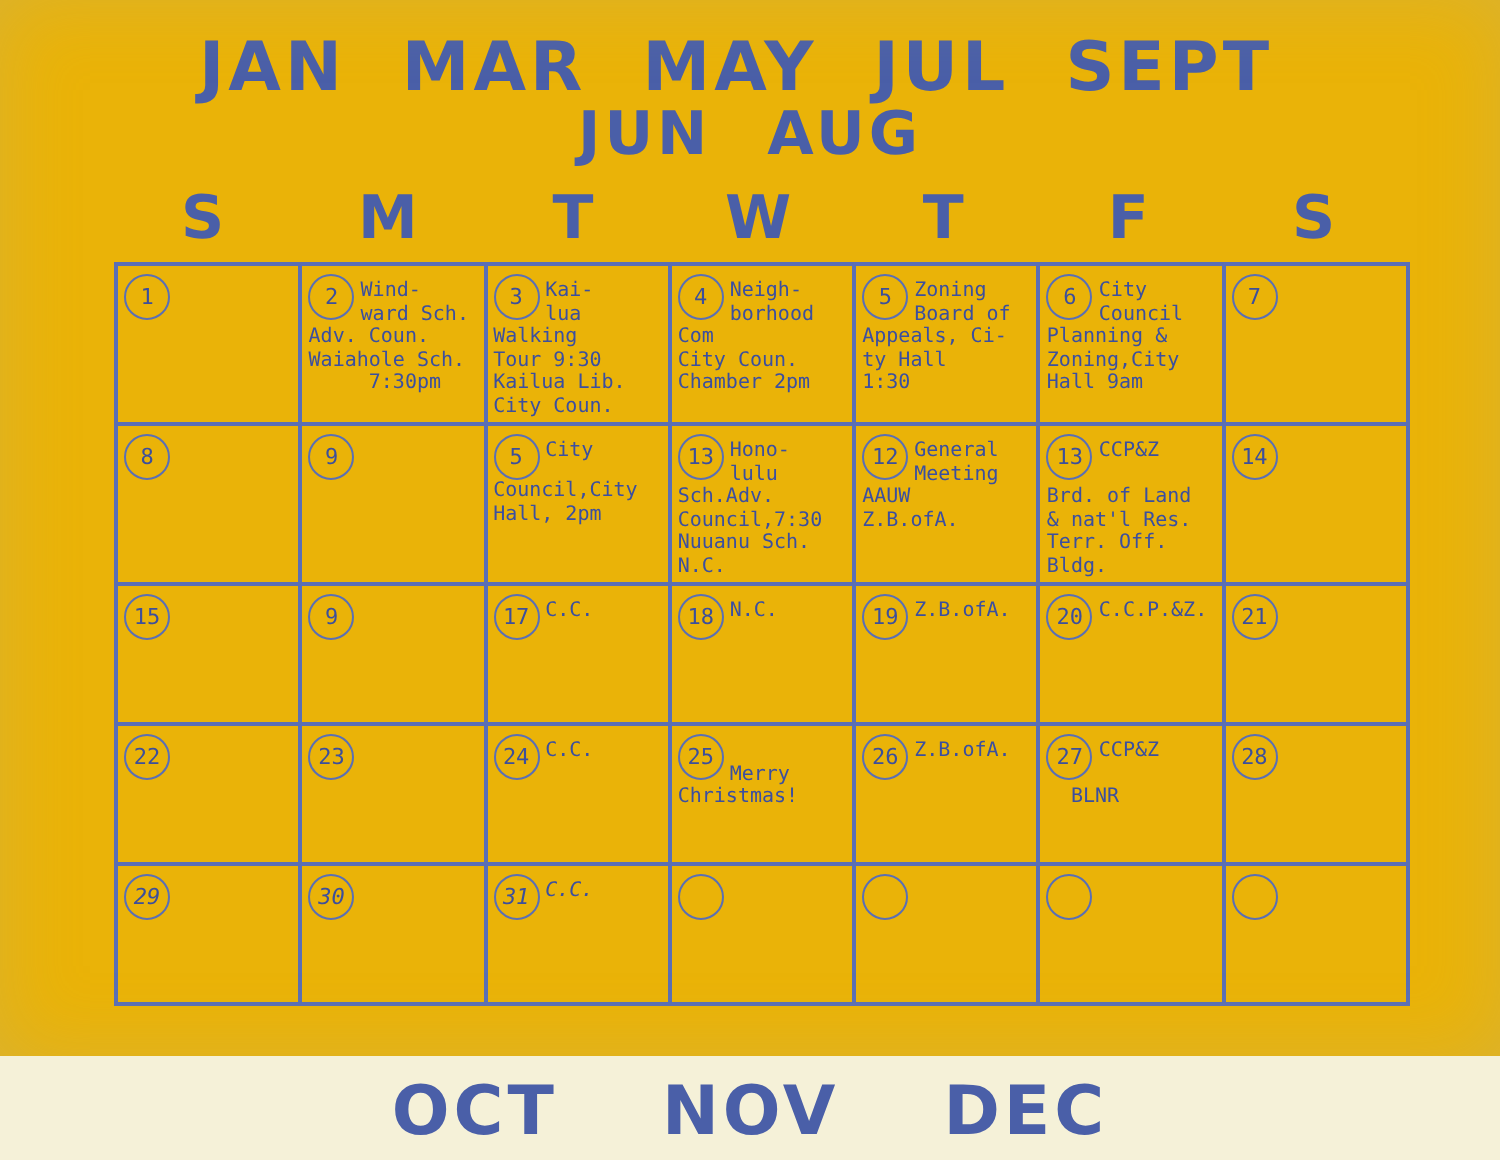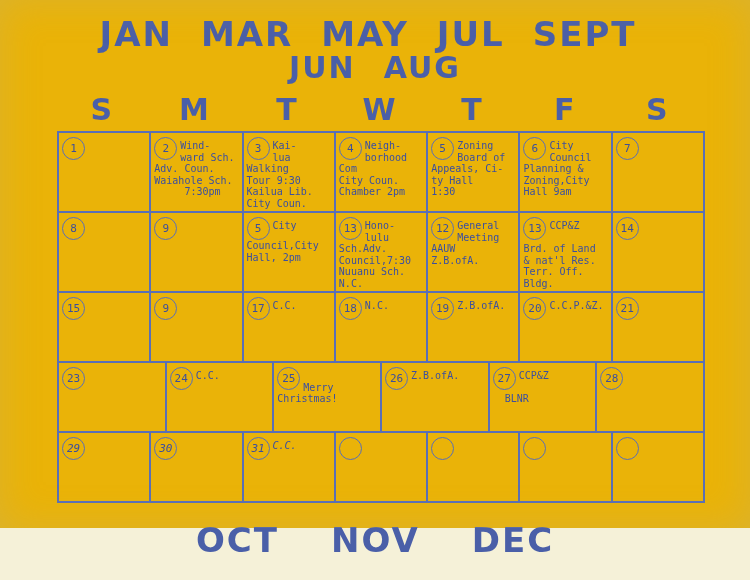--- a/index.html
+++ b/index.html
@@ -111,21 +111,21 @@
     white-space: pre-wrap;
     padding-top: 3px;
   }
   
   .cell.c2 .notes, .cell.c3 .notes { letter-spacing: 0px; }
   
   .months-bottom {
     top: 520px;
     font-size: 34px;
   }
-  .months-bottom .m { margin: 0 26px; }
+  .months-bottom .m { margin: 16px 26px; }
 
   
   .edge {
     position: absolute;
     inset: 0;
     pointer-events: none;
     box-shadow: inset 0 0 38px rgba(190,178,120,0.35);
   }
 </style>
 </head>
@@ -278,20 +278,24 @@
         <span class="daynum">20</span>
         <div class="notes">C.C.P.&amp;Z.</div>
       </div>
       <div class="cell c6">
         <span class="daynum">21</span>
         <div class="notes"></div>
       </div>
     </div>
 
     <div class="week">
+      <div class="cell c0">
+        <span class="daynum">22</span>
+        <div class="notes"></div>
+      </div>
       <div class="cell c1">
         <span class="daynum">23</span>
         <div class="notes"></div>
       </div>
       <div class="cell c2">
         <span class="daynum">24</span>
         <div class="notes">C.C.</div>
       </div>
       <div class="cell c3">
         <span class="daynum">25</span>

